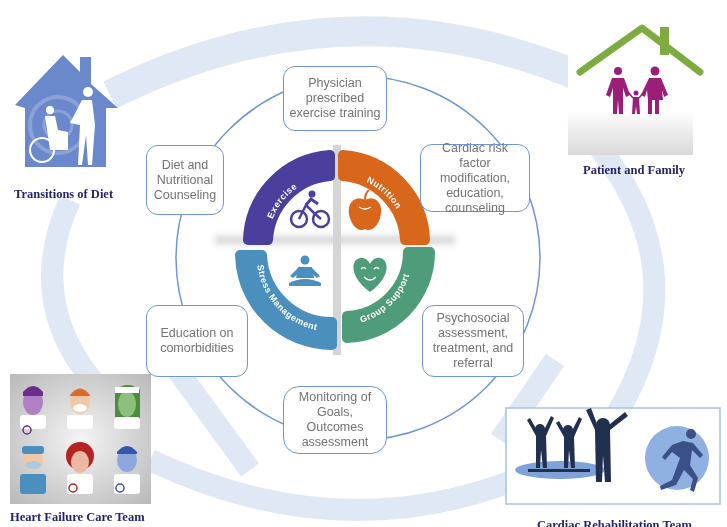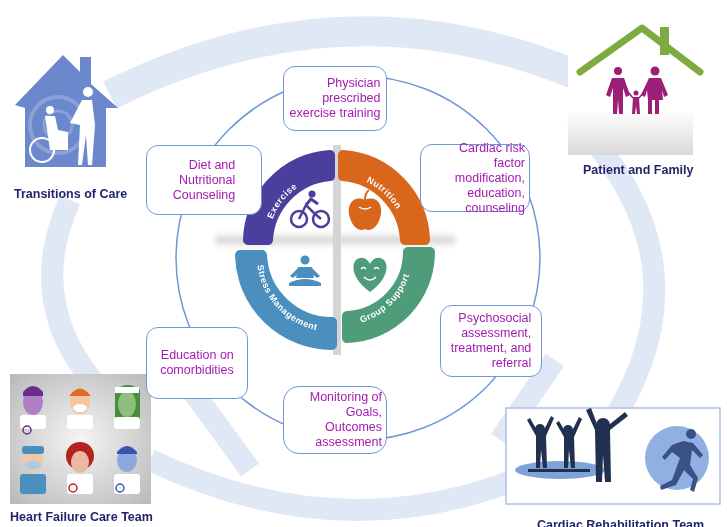--- a/index.html
+++ b/index.html
@@ -1,19 +1,19 @@
 <!DOCTYPE html>
 <html><head>
 <meta charset="utf-8">
 <style>
   html,body{margin:0;padding:0;background:#ffffff;}
   body{width:727px;height:527px;position:relative;overflow:hidden;font-family:"Liberation Sans","DejaVu Sans",sans-serif;}
   #bg{position:absolute;left:0;top:0;width:727px;height:527px;}
-  .box{position:absolute;background:#fff;border:1.5px solid #6f96d6;border-radius:12px;display:flex;align-items:center;justify-content:center;text-align:right;font-size:12.5px;line-height:15px;color:#a21caf;box-sizing:border-box;padding:2px 4px;white-space:pre-line;}
-  .label{position:absolute;font-weight:bold;color:#23256b;font-size:12.5px;white-space:nowrap;}
+  .box{position:absolute;background:#fff;border:1.5px solid #6f96d6;border-radius:12px;display:flex;align-items:center;justify-content:center;text-align:center;font-size:12.5px;line-height:15px;color:#737373;box-sizing:border-box;padding:2px 4px;white-space:pre-line;}
+  .label{position:absolute;font-weight:bold;color:#23256b;font-size:12.5px;white-space:nowrap;font-family:Liberation Serif, serif;}
 </style>
 </head>
 <body>
 
 <svg id="bg" viewBox="0 0 727 527">
   <defs>
     <linearGradient id="pfGrad" x1="0" y1="0" x2="0" y2="1">
       <stop offset="0.55" stop-color="#ffffff"></stop>
       <stop offset="1" stop-color="#d9d9d9"></stop>
     </linearGradient>
@@ -168,29 +168,29 @@
   </g>
 </svg>
 
 <div class="box" style="left:283px;top:66px;width:104px;height:65px;">Physician
 prescribed
 exercise training</div>
 <div class="box" style="left:420px;top:144px;width:110px;height:68px;">Cardiac risk factor
 modification,
 education,
 counseling</div>
-<div class="box" style="left:440px;top:305px;width:102px;height:72px;">Psychosocial
+<div class="box" style="left:422px;top:305px;width:102px;height:72px;">Psychosocial
 assessment,
 treatment, and
 referral</div>
 <div class="box" style="left:283px;top:386px;width:104px;height:68px;border-radius:16px;">Monitoring of
 Goals, Outcomes
 assessment</div>
-<div class="box" style="left:146px;top:305px;width:102px;height:72px;margin-top:22px;">Education on
+<div class="box" style="left:146px;top:305px;width:102px;height:72px;">Education on
 comorbidities</div>
-<div class="box" style="left:146px;top:145px;width:116px;height:70px;">Diet and
+<div class="box" style="left:146px;top:145px;width:78px;height:70px;">Diet and
 Nutritional
 Counseling</div>
 
-<div class="label" style="left:14px;top:187px;">Transitions of Care</div>
+<div class="label" style="left:14px;top:187px;">Transitions of Diet</div>
 <div class="label" style="left:583px;top:163px;">Patient and Family</div>
 <div class="label" style="left:10px;top:510px;">Heart Failure Care Team</div>
 <div class="label" style="left:537px;top:510px;margin-top:8px;">Cardiac Rehabilitation Team</div>
 
 </body></html>

